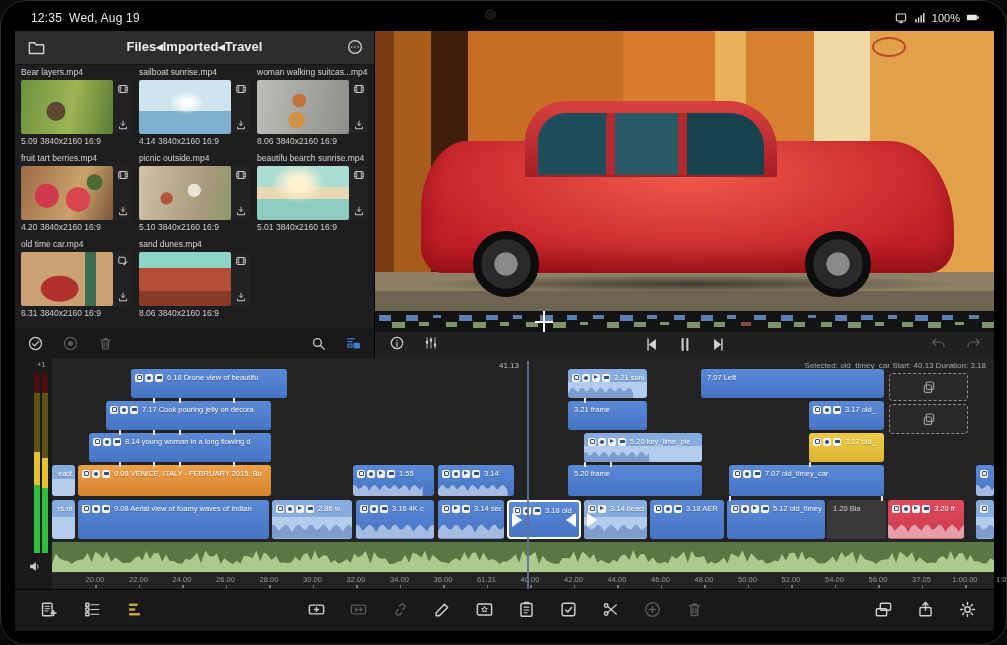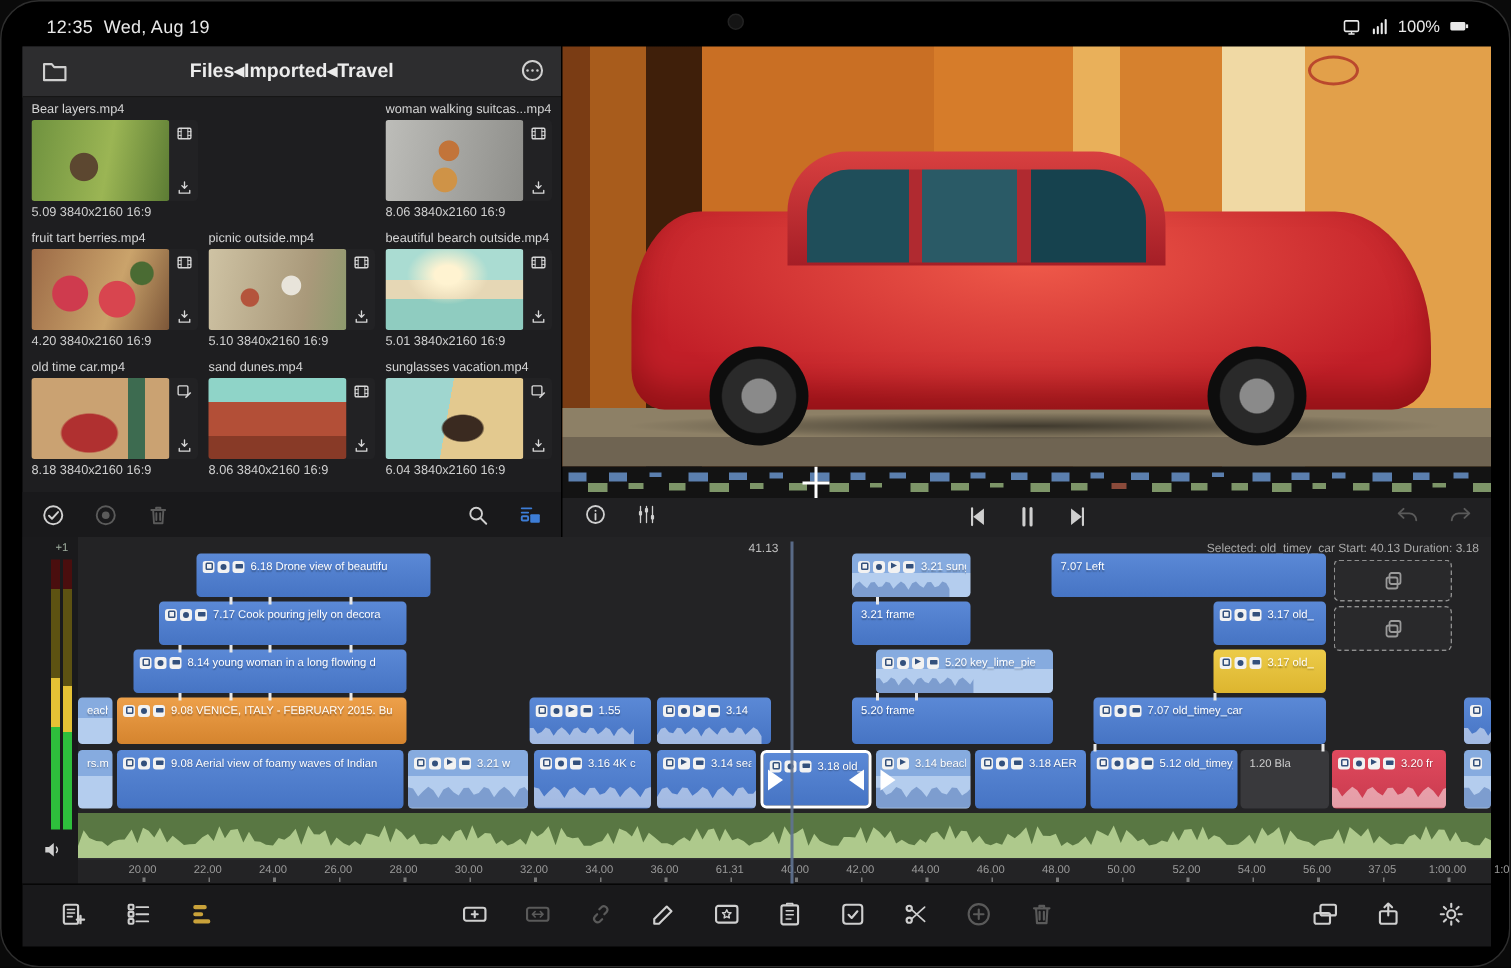--- a/index.html
+++ b/index.html
@@ -201,20 +201,38 @@
                 </svg>
               </span>
               <span>
                 <svg viewBox="0 0 24 24" width="12" height="12" fill="none" stroke="currentColor" stroke-width="1.8" stroke-linecap="round" stroke-linejoin="round">
                   <path d="M12 4.5v8M8.5 9.5l3.5 3.5 3.5-3.5M5 16v3.5h14V16"></path>
                 </svg>
               </span>
             </div>
             <div class="li-meta">5.09 3840x2160  16:9</div>
           </div>
+          <div class="lib-item" style="left: 118px; top: 0px;">
+            <div class="li-name">sailboat sunrise.mp4</div>
+            <div class="li-thumb th-sailboat"></div>
+            <div class="li-icons">
+              <span>
+                <svg viewBox="0 0 24 24" width="12" height="12" fill="none" stroke="currentColor" stroke-width="1.8" stroke-linecap="round" stroke-linejoin="round">
+                  <rect x="3.5" y="5" width="17" height="14" rx="1.5"></rect>
+                  <path d="M7.5 5v14M16.5 5v14M3.5 9.5h4M3.5 14.5h4M16.5 9.5h4M16.5 14.5h4" stroke-width="1.3"></path>
+                </svg>
+              </span>
+              <span>
+                <svg viewBox="0 0 24 24" width="12" height="12" fill="none" stroke="currentColor" stroke-width="1.8" stroke-linecap="round" stroke-linejoin="round">
+                  <path d="M12 4.5v8M8.5 9.5l3.5 3.5 3.5-3.5M5 16v3.5h14V16"></path>
+                </svg>
+              </span>
+            </div>
+            <div class="li-meta">4.14 3840x2160  16:9</div>
+          </div>
           <div class="lib-item" style="left: 236px; top: 0px;">
             <div class="li-name">woman walking suitcas...mp4</div>
             <div class="li-thumb th-woman"></div>
             <div class="li-icons">
               <span>
                 <svg viewBox="0 0 24 24" width="12" height="12" fill="none" stroke="currentColor" stroke-width="1.8" stroke-linecap="round" stroke-linejoin="round">
                   <rect x="3.5" y="5" width="17" height="14" rx="1.5"></rect>
                   <path d="M7.5 5v14M16.5 5v14M3.5 9.5h4M3.5 14.5h4M16.5 9.5h4M16.5 14.5h4" stroke-width="1.3"></path>
                 </svg>
               </span>
@@ -256,21 +274,21 @@
               </span>
               <span>
                 <svg viewBox="0 0 24 24" width="12" height="12" fill="none" stroke="currentColor" stroke-width="1.8" stroke-linecap="round" stroke-linejoin="round">
                   <path d="M12 4.5v8M8.5 9.5l3.5 3.5 3.5-3.5M5 16v3.5h14V16"></path>
                 </svg>
               </span>
             </div>
             <div class="li-meta">5.10 3840x2160  16:9</div>
           </div>
           <div class="lib-item" style="left: 236px; top: 86px;">
-            <div class="li-name">beautiful bearch outside.mp4</div>
+            <div class="li-name">beautifu bearch sunrise.mp4</div>
             <div class="li-thumb th-beach"></div>
             <div class="li-icons">
               <span>
                 <svg viewBox="0 0 24 24" width="12" height="12" fill="none" stroke="currentColor" stroke-width="1.8" stroke-linecap="round" stroke-linejoin="round">
                   <rect x="3.5" y="5" width="17" height="14" rx="1.5"></rect>
                   <path d="M7.5 5v14M16.5 5v14M3.5 9.5h4M3.5 14.5h4M16.5 9.5h4M16.5 14.5h4" stroke-width="1.3"></path>
                 </svg>
               </span>
               <span>
                 <svg viewBox="0 0 24 24" width="12" height="12" fill="none" stroke="currentColor" stroke-width="1.8" stroke-linecap="round" stroke-linejoin="round">
@@ -289,57 +307,39 @@
                   <rect x="3.5" y="4.5" width="13" height="12" rx="1.5"></rect>
                   <path d="M12.5 19.5l7-7 1.5 1.5-7 7z" fill="currentColor" stroke="none"></path>
                 </svg>
               </span>
               <span>
                 <svg viewBox="0 0 24 24" width="12" height="12" fill="none" stroke="currentColor" stroke-width="1.8" stroke-linecap="round" stroke-linejoin="round">
                   <path d="M12 4.5v8M8.5 9.5l3.5 3.5 3.5-3.5M5 16v3.5h14V16"></path>
                 </svg>
               </span>
             </div>
-            <div class="li-meta">8.18 3840x2160  16:9</div>
+            <div class="li-meta">6.31 3840x2160  16:9</div>
           </div>
           <div class="lib-item" style="left: 118px; top: 172px;">
             <div class="li-name">sand dunes.mp4</div>
             <div class="li-thumb th-dunes"></div>
             <div class="li-icons">
               <span>
                 <svg viewBox="0 0 24 24" width="12" height="12" fill="none" stroke="currentColor" stroke-width="1.8" stroke-linecap="round" stroke-linejoin="round">
                   <rect x="3.5" y="5" width="17" height="14" rx="1.5"></rect>
                   <path d="M7.5 5v14M16.5 5v14M3.5 9.5h4M3.5 14.5h4M16.5 9.5h4M16.5 14.5h4" stroke-width="1.3"></path>
                 </svg>
               </span>
               <span>
                 <svg viewBox="0 0 24 24" width="12" height="12" fill="none" stroke="currentColor" stroke-width="1.8" stroke-linecap="round" stroke-linejoin="round">
                   <path d="M12 4.5v8M8.5 9.5l3.5 3.5 3.5-3.5M5 16v3.5h14V16"></path>
                 </svg>
               </span>
             </div>
             <div class="li-meta">8.06 3840x2160  16:9</div>
-          </div>
-          <div class="lib-item" style="left: 236px; top: 172px;">
-            <div class="li-name">sunglasses vacation.mp4</div>
-            <div class="li-thumb th-sung"></div>
-            <div class="li-icons">
-              <span>
-                <svg viewBox="0 0 24 24" width="12" height="12" fill="none" stroke="currentColor" stroke-width="1.8" stroke-linecap="round" stroke-linejoin="round">
-                  <rect x="3.5" y="4.5" width="13" height="12" rx="1.5"></rect>
-                  <path d="M12.5 19.5l7-7 1.5 1.5-7 7z" fill="currentColor" stroke="none"></path>
-                </svg>
-              </span>
-              <span>
-                <svg viewBox="0 0 24 24" width="12" height="12" fill="none" stroke="currentColor" stroke-width="1.8" stroke-linecap="round" stroke-linejoin="round">
-                  <path d="M12 4.5v8M8.5 9.5l3.5 3.5 3.5-3.5M5 16v3.5h14V16"></path>
-                </svg>
-              </span>
-            </div>
-            <div class="li-meta">6.04 3840x2160  16:9</div>
           </div>
         </div>
       <div id="lib-toolbar">
           <span class="ic">
             <svg viewBox="0 0 24 24" width="17" height="17" fill="none" stroke="currentColor" stroke-width="1.8" stroke-linecap="round" stroke-linejoin="round">
               <circle cx="12" cy="12" r="8.5"></circle>
               <path d="M8 12.5l2.8 2.8L16.5 9"></path>
             </svg>
           </span>
           <span class="ic dim">
@@ -645,21 +645,21 @@
               <span class="badge b-media"></span>
               <span class="clabel">9.08 Aerial view of foamy waves of Indian</span>
             </div>
           </div>
           <div class="clip light" style="left: 257px; top: 142px; width: 80px; height: 39px;">
             <div class="chead">
               <span class="badge b-frame"></span>
               <span class="badge b-fx"></span>
               <span class="badge b-audio"></span>
               <span class="badge b-media"></span>
-              <span class="clabel">3.21 w</span>
+              <span class="clabel">2.86 w</span>
             </div>
             <svg viewBox="0 0 100 20" preserveAspectRatio="none" class="wave">
               <path d="M0 20 L0 11 L0.0 4.4 L3.8 5.3 L7.7 11.4 L11.5 7.4 L15.4 4.0 L19.2 6.6 L23.1 12.6 L26.9 6.0 L30.8 4.1 L34.6 8.2 L38.5 10.6 L42.3 4.9 L46.2 4.7 L50.0 10.0 L53.8 8.7 L57.7 4.2 L61.5 5.6 L65.4 11.9 L69.2 7.0 L73.1 4.0 L76.9 7.0 L80.8 12.0 L84.6 5.7 L88.5 4.2 L92.3 8.6 L96.2 10.1 L100.0 4.7 L100 20 Z" fill="rgba(70,110,175,.5)"></path>
             </svg>
           </div>
           <div class="clip blue" style="left: 341px; top: 142px; width: 78px; height: 39px;">
             <div class="chead">
               <span class="badge b-frame"></span>
               <span class="badge b-fx"></span>
               <span class="badge b-media"></span>

